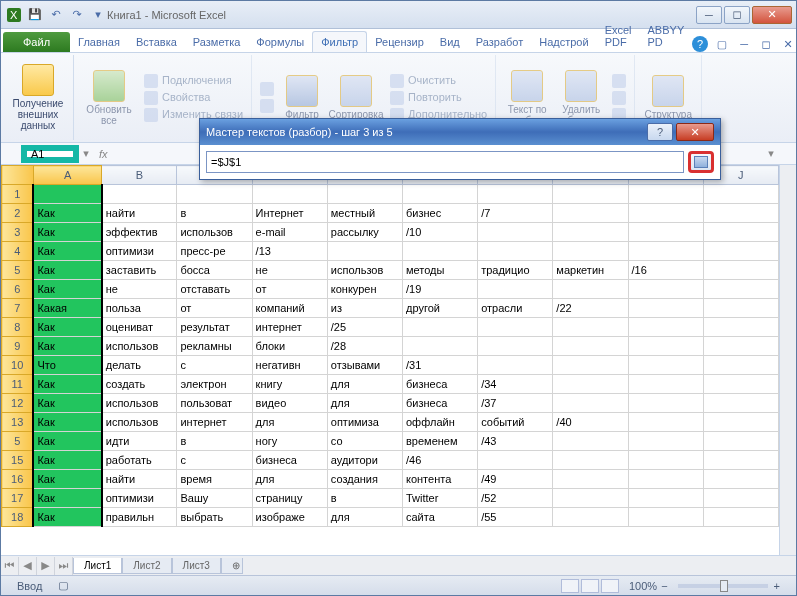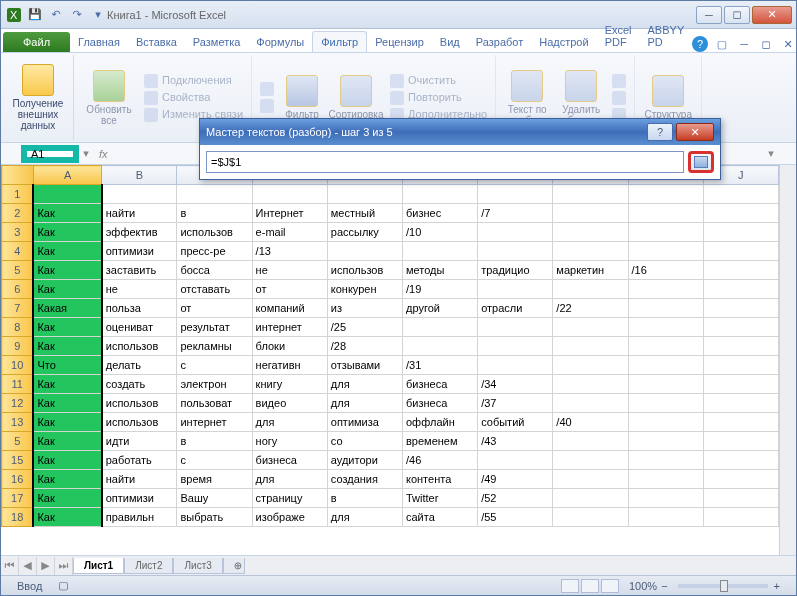--- a/index.html
+++ b/index.html
@@ -40,21 +40,21 @@
 .sel-col th.ch-A{background:linear-gradient(#fde69a,#f9c54a);border-color:#d9a828}
 .sel-col td.col-A{background:#22c55e}
 .sel-col th.rowh{background:linear-gradient(90deg,#fde69a,#f9c54a);border-color:#d9a828}
 td.col-A{border-left:2px solid #000;border-right:2px solid #000}
 tr:first-child td.col-A{border-top:2px solid #000}
 .vscroll{width:17px;background:#eceef2;border-left:1px solid #c6d4e8}
 .sheetbar{height:20px;background:#eceef2;border-top:1px solid #c6d4e8;display:flex;align-items:center}
 .sheet-nav{display:flex}
 .sheet-nav div{width:18px;height:18px;display:flex;align-items:center;justify-content:center;color:#888;border-right:1px solid #d0d4dc}
 .sheet-tab{padding:2px 10px;background:#fff;border:1px solid #b8c4da;border-top:none;font-size:10px}
-.sheet-tab.active{background:#fff;font-weight:bold}
+.sheet-tab.active{background:#fff;font-weight:normal}
 .sheet-tab.inactive{background:#e6ebf3;color:#666}
 .statusbar{height:20px;background:linear-gradient(#e6ebf3,#d5ddea);border-top:1px solid #b8c4da;display:flex;align-items:center;padding:0 16px;font-size:10px;color:#4a5c78}
 .statusbar .spacer{flex:1}
 .view-btns{display:flex;gap:2px;margin-right:10px}
 .view-btn{width:18px;height:14px;border:1px solid #b0bcda;background:#f0f3f8}
 .zoom-slider{width:90px;height:4px;background:#c6d0e4;position:relative;margin:0 6px}
 .zoom-thumb{width:8px;height:12px;background:#e6ebf3;border:1px solid #888;position:absolute;left:42px;top:-4px}
 .dialog{position:absolute;left:198px;top:117px;width:522px;background:#fff;border:1px solid #3a5f9b;box-shadow:2px 2px 6px rgba(0,0,0,.3);z-index:10}
 .dlg-title{height:26px;background:linear-gradient(#6aa0e0,#3e6db8,#5a8fd0);color:#fff;display:flex;align-items:center;padding:0 6px;font-size:11px}
 .dlg-title .spacer{flex:1}

